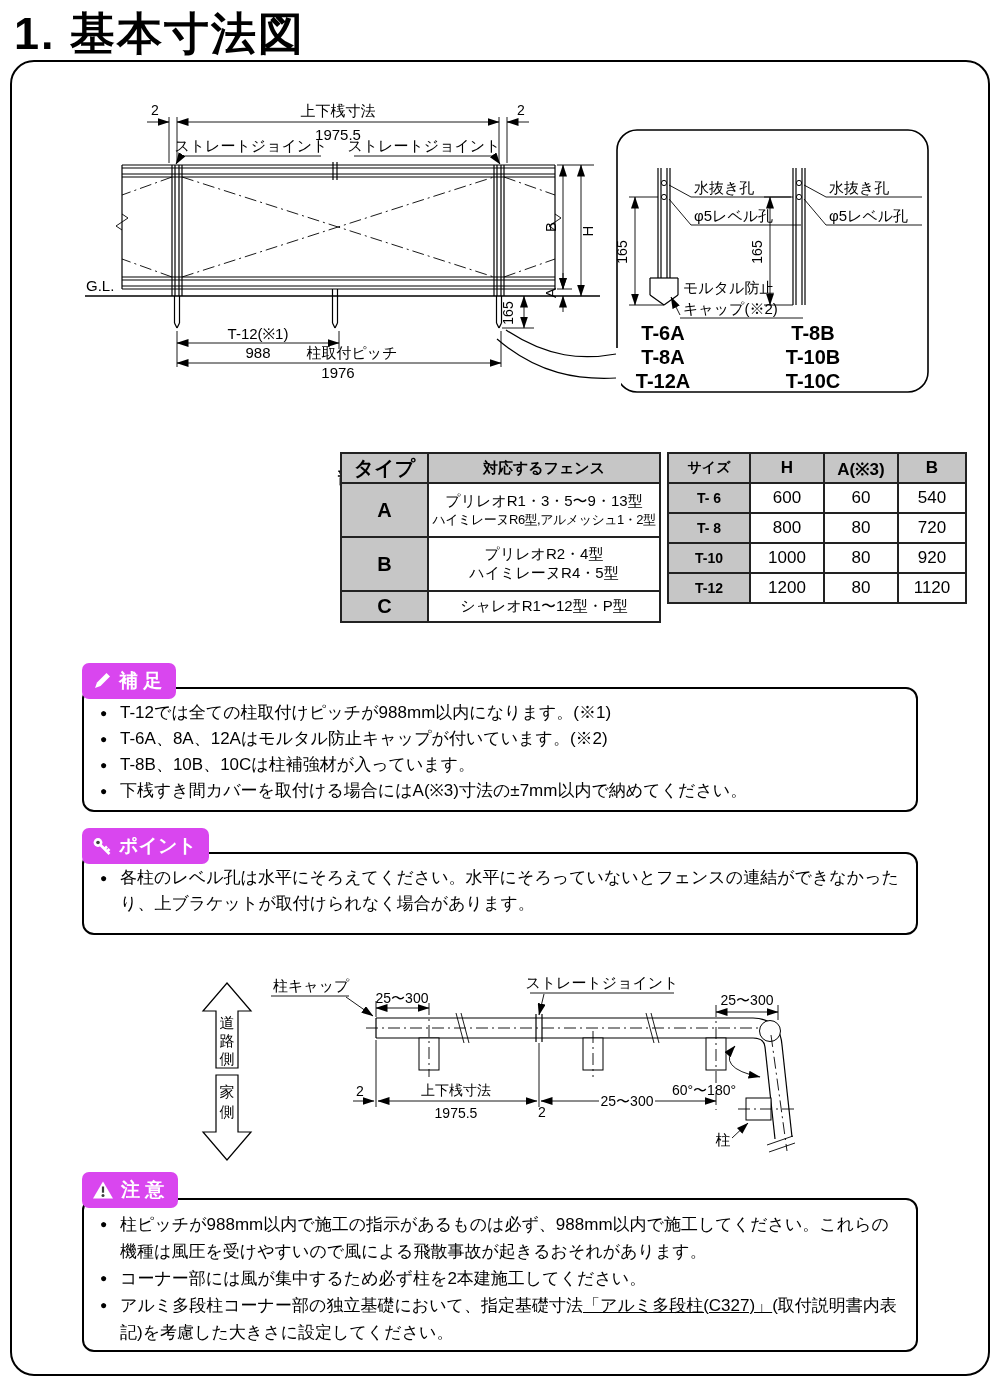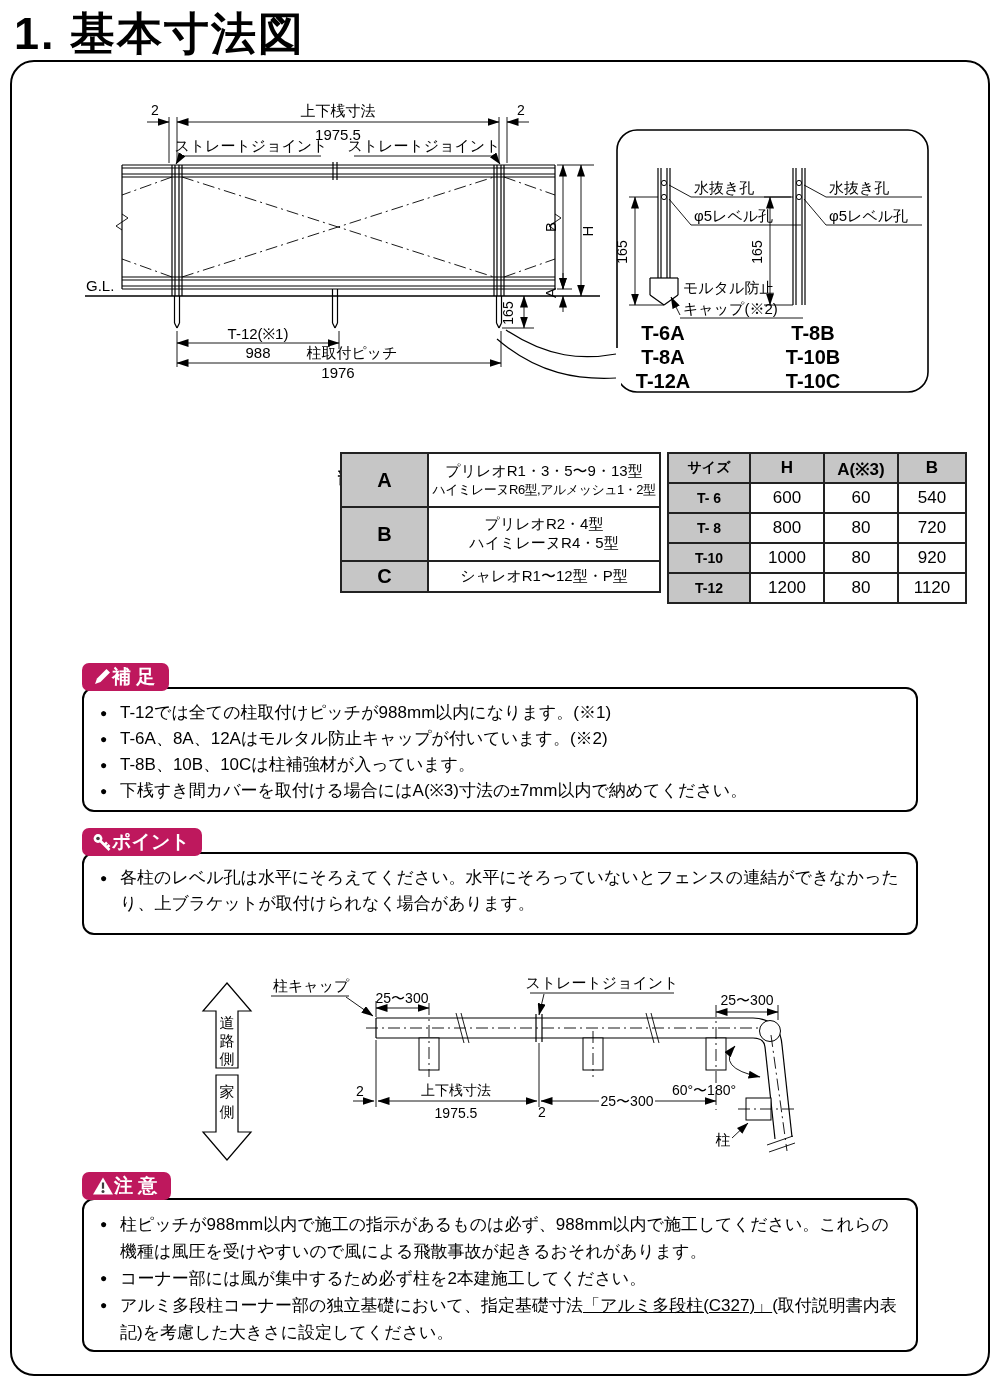--- a/index.html
+++ b/index.html
@@ -27,22 +27,22 @@
   .parts{left:340px;top:452px;}
   .parts th{font-size:17px;height:28px;}
   .parts .ctype{width:85px;font-size:20px;font-weight:bold;}
   .parts .cfence{width:230px;font-size:15px;}
   .parts .l2{font-size:13px;letter-spacing:-0.5px;}
   .sizes{left:667px;top:452px;}
   .sizes th{font-size:17px;height:26px;}
   .sizes .csize{width:80px;font-size:14px;font-weight:bold;height:28px;}
   .sizes .cval{font-size:17px;}
   .sizes .w1{width:72px;} .sizes .w2{width:72px;} .sizes .w3{width:66px;}
-  .note-tab{position:absolute;height:28px;background:#be185d;border-radius:7px;color:#fff;
-            display:flex;align-items:center;padding:0 14px 0 10px;
+  .note-tab{position:absolute;height:36px;background:#d946ef;border-radius:7px;color:#fff;
+            display:flex;align-items:center;gap:7px;padding:0 14px 0 10px;
             font-size:19px;font-weight:bold;z-index:2;}
   .note-box{position:absolute;border:2px solid #000;border-radius:12px;
             padding:11px 16px 6px 16px;font-size:17px;line-height:26px;z-index:1;box-sizing:border-box;}
   .bullet{display:flex;}
   .bullet .dot{flex:0 0 20px;font-size:12px;}
   .uline{text-decoration:underline;}
 </style>
 </head>
 <body>
 
@@ -219,20 +219,24 @@
         <text class="am tb" x="813" y="302">T-10B</text>
         <text class="am tb" x="813" y="326">T-10C</text>
       </g>
     </g>
   </svg>
 
   <div class="tbl-title">部品セット、端部キャップ対応表</div>
 
   <table class="parts">
     <tbody>
+        <tr>
+      <th class="gray ctype">タイプ</th>
+      <th class="gray cfence">対応するフェンス</th>
+    </tr>
     <tr>
       <td class="gray ctype" style="height:52px">A</td>
       <td class="cfence">
             <div>プリレオR1・3・5〜9・13型</div>
           <div class="l2">ハイミレーヌR6型,アルメッシュ1・2型</div>
           </td>
     </tr>
     <tr>
       <td class="gray ctype" style="height:52px">B</td>
       <td class="cfence">

